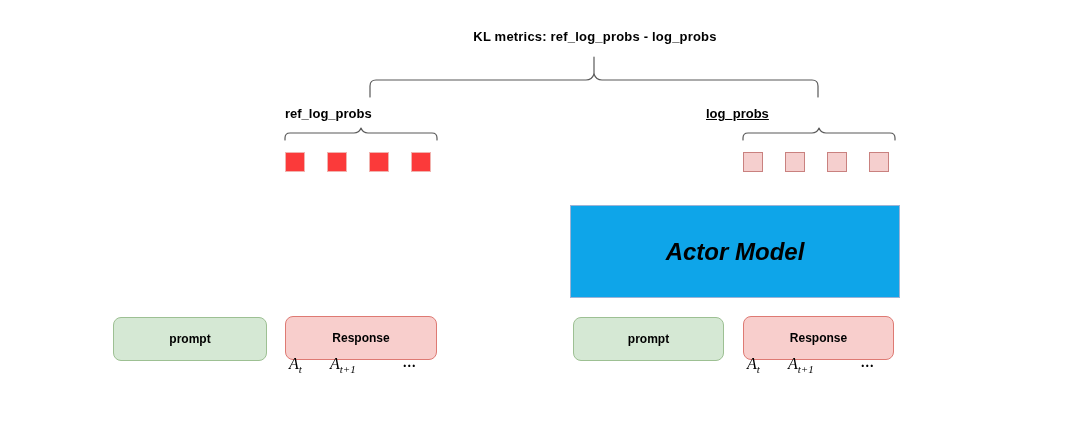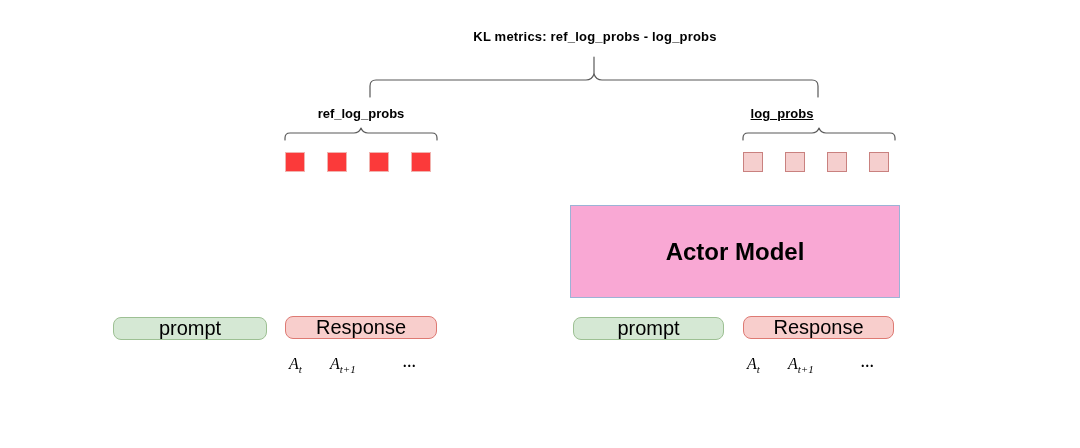--- a/index.html
+++ b/index.html
@@ -32,21 +32,21 @@
   }
   .decor path {
     fill: none;
     stroke-width: 1.2;
     stroke-linecap: round;
     stroke-linejoin: round;
   }
 
   .group-label {
     top: 106px; width: 152px;
-    text-align: center;
+    text-align: left;
     font-size: 13px;
     font-weight: bold;
   }
   .group-label.left  { left: 285px; }
   .group-label.right { left: 706px; text-decoration: underline; }
 
   .square {
     top: 152px; width: 20px; height: 20px;
     box-sizing: border-box;
     border: 1px solid transparent;
@@ -62,27 +62,27 @@
     box-sizing: border-box;
     border: 1.5px solid transparent;
     display: flex; align-items: center; justify-content: center;
     font-size: 24px;
     font-weight: bold;
   }
   .model-box.left  { left: 115px; }
   .model-box.right { left: 570px; }
 
   .pill {
-    top: 316px; height: 23px;
+    top: 316px; height: 44px;
     box-sizing: border-box;
     border: 1.5px solid transparent;
     border-radius: 8px;
     display: flex; align-items: center; justify-content: center;
-    font-size: 20px;
-    font-weight: normal;
+    font-size: 12px;
+    font-weight: bold;
   }
   .pill.prompt-l   { left: 113px; width: 154px; top: 317px; }
   .pill.response-l { left: 285px; width: 152px; }
   .pill.prompt-r   { left: 573px; width: 151px; top: 317px; }
   .pill.response-r { left: 743px; width: 151px; }
 
   .tok-row { top: 355px; height: 20px; }
   .tok {
     position: absolute; top: 0;
     font-family: "Liberation Serif", serif;
@@ -125,21 +125,21 @@
   <div class="abs square r1" style="background-color: rgb(251, 58, 58); border-color: rgb(241, 179, 175);"></div>
   <div class="abs square r2" style="background-color: rgb(251, 58, 58); border-color: rgb(241, 179, 175);"></div>
   <div class="abs square r3" style="background-color: rgb(251, 58, 58); border-color: rgb(241, 179, 175);"></div>
   <div class="abs square r4" style="background-color: rgb(251, 58, 58); border-color: rgb(241, 179, 175);"></div>
 
   <div class="abs square log l1" style="background-color: rgb(245, 207, 206); border-color: rgb(201, 129, 127);"></div>
   <div class="abs square log l2" style="background-color: rgb(245, 207, 206); border-color: rgb(201, 129, 127);"></div>
   <div class="abs square log l3" style="background-color: rgb(245, 207, 206); border-color: rgb(201, 129, 127);"></div>
   <div class="abs square log l4" style="background-color: rgb(245, 207, 206); border-color: rgb(201, 129, 127);"></div>
 
-  <div class="abs model-box right" style="background-color: #f9a8d4; border-color: rgb(156, 179, 214);">
+  <div class="abs model-box right" style="background-color: #0ea5e9; border-color: rgb(156, 179, 214); font-style: italic;">
     <span>Actor Model</span>
   </div>
 
   <div class="abs pill prompt-l" style="background-color: rgb(213, 232, 212); border-color: rgb(157, 192, 147);">
     <span>prompt</span>
   </div>
   <div class="abs pill response-l" style="background-color: rgb(248, 206, 204); border-color: rgb(222, 122, 115);">
     <span>Response</span>
   </div>
 

